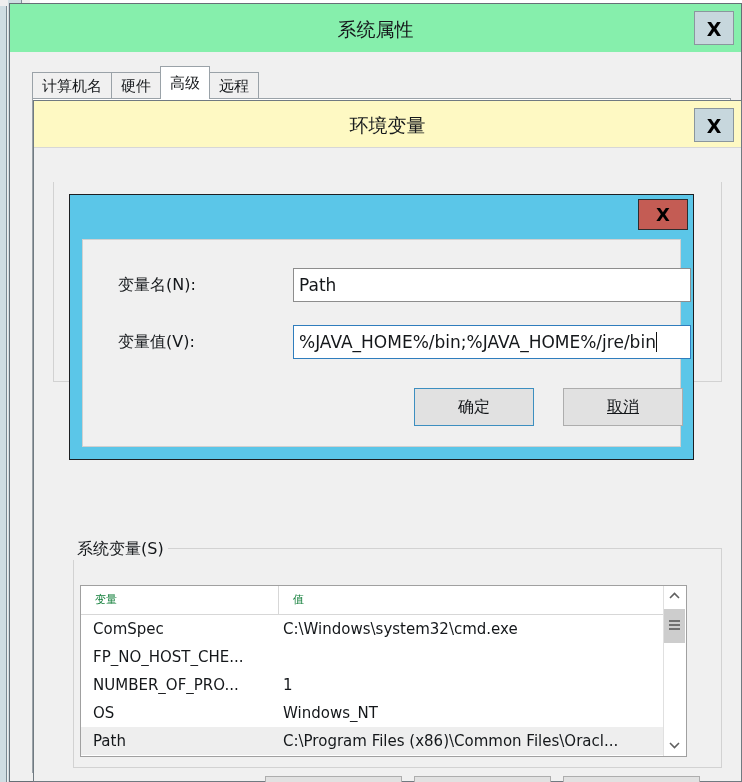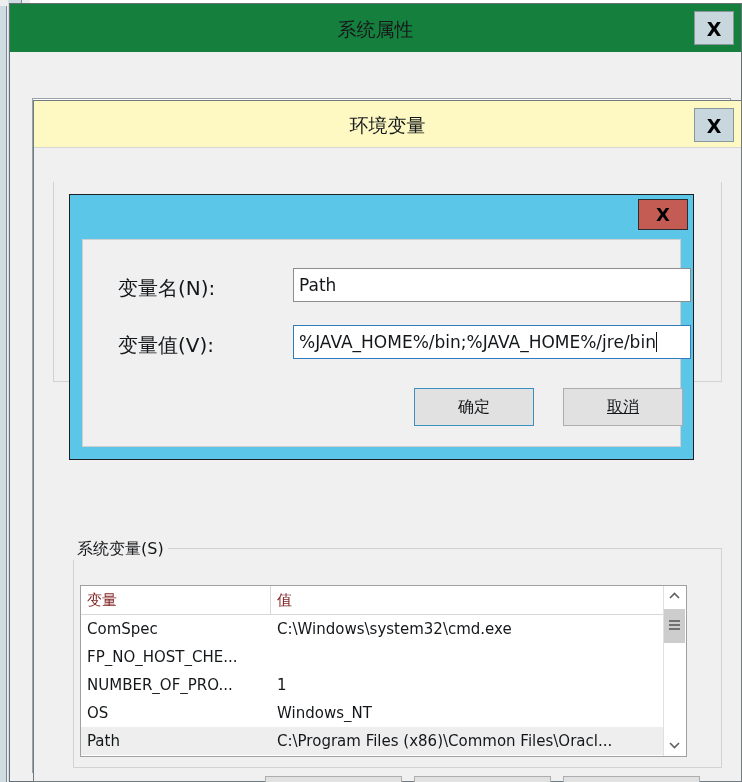--- a/index.html
+++ b/index.html
@@ -62,21 +62,21 @@
     top: 3px;
     width: 733px;
     height: 779px;
     background: #f0f0f0;
     border: 1px solid #666f76;
     box-sizing: border-box;
   }
   #sysprops-title {
     position: relative;
     height: 48px;
-    background: #15803d;
+    background: #86efac;
     border-bottom: 1px solid #15803d;
   }
   #sysprops-title .caption {
     position: absolute;
     left: 0; right: 0;
     top: 13px;
     text-align: center;
     font-size: 19px;
     color: #16191c;
   }
@@ -234,39 +234,40 @@
     box-sizing: border-box;
     overflow: hidden;
   }
   .tbl-head {
     display: flex;
     height: 28px;
     border-bottom: 1px solid #d7d7d7;
     background: #ffffff;
   }
   .tbl-head .th {
-    font-size: 15px;
-    color: #7f1d1d;
+    font-size: 11px;
+    color: #15803d;
     line-height: 28px;
     padding-left: 6px;
     box-sizing: border-box;
     cursor: pointer;
+    margin-left: 8px;
   }
   .th-name { width: 190px; border-right: 1px solid #d7d7d7; }
   .th-val  { flex: 1; }
   .tbl-row {
     display: flex;
     height: 28px;
     align-items: center;
   }
   .tbl-row.selected { background: #eeeeee; }
   .tbl-row .cell {
     font-size: 15px;
     color: #14171a;
-    padding-left: 6px;
+    padding-left: 12px;
     box-sizing: border-box;
     white-space: nowrap;
     overflow: hidden;
   }
   .cell-name { width: 190px; }
   .cell-val  { flex: 1; }
 
   
   #tbl-scroll {
     position: absolute;
@@ -391,21 +392,21 @@
     left: 0;
     right: 0;
     height: 34px;
   }
   #row-name { top: 28px; }
   #row-value { top: 85px; }
   .field-label {
     position: absolute;
     left: 35px;
     top: 7px;
-    font-size: 20px;
+    font-size: 16px;
     color: #14171a;
   }
   .field-input {
     position: absolute;
     left: 210px;
     width: 398px;
     height: 34px;
     background: #ffffff;
     border: 1px solid #8d8d8d;
     box-sizing: border-box;
@@ -465,20 +466,26 @@
 
 <div id="sysprops">
 
   <div id="sysprops-title">
     <div class="caption">系统属性</div>
     <div class="winclose">X</div>
   </div>
 
   <div id="sysprops-body">
 
+    <div id="tabstrip">
+      <div class="tab">计算机名</div>
+      <div class="tab">硬件</div>
+      <div class="tab active">高级</div>
+      <div class="tab">远程</div>
+    </div>
 
     <div id="tabpage"></div>
   </div>
 </div>
 
 <div id="envwin">
 
   <div id="envwin-title">
     <div class="caption">环境变量</div>
     <div class="winclose">X</div>

